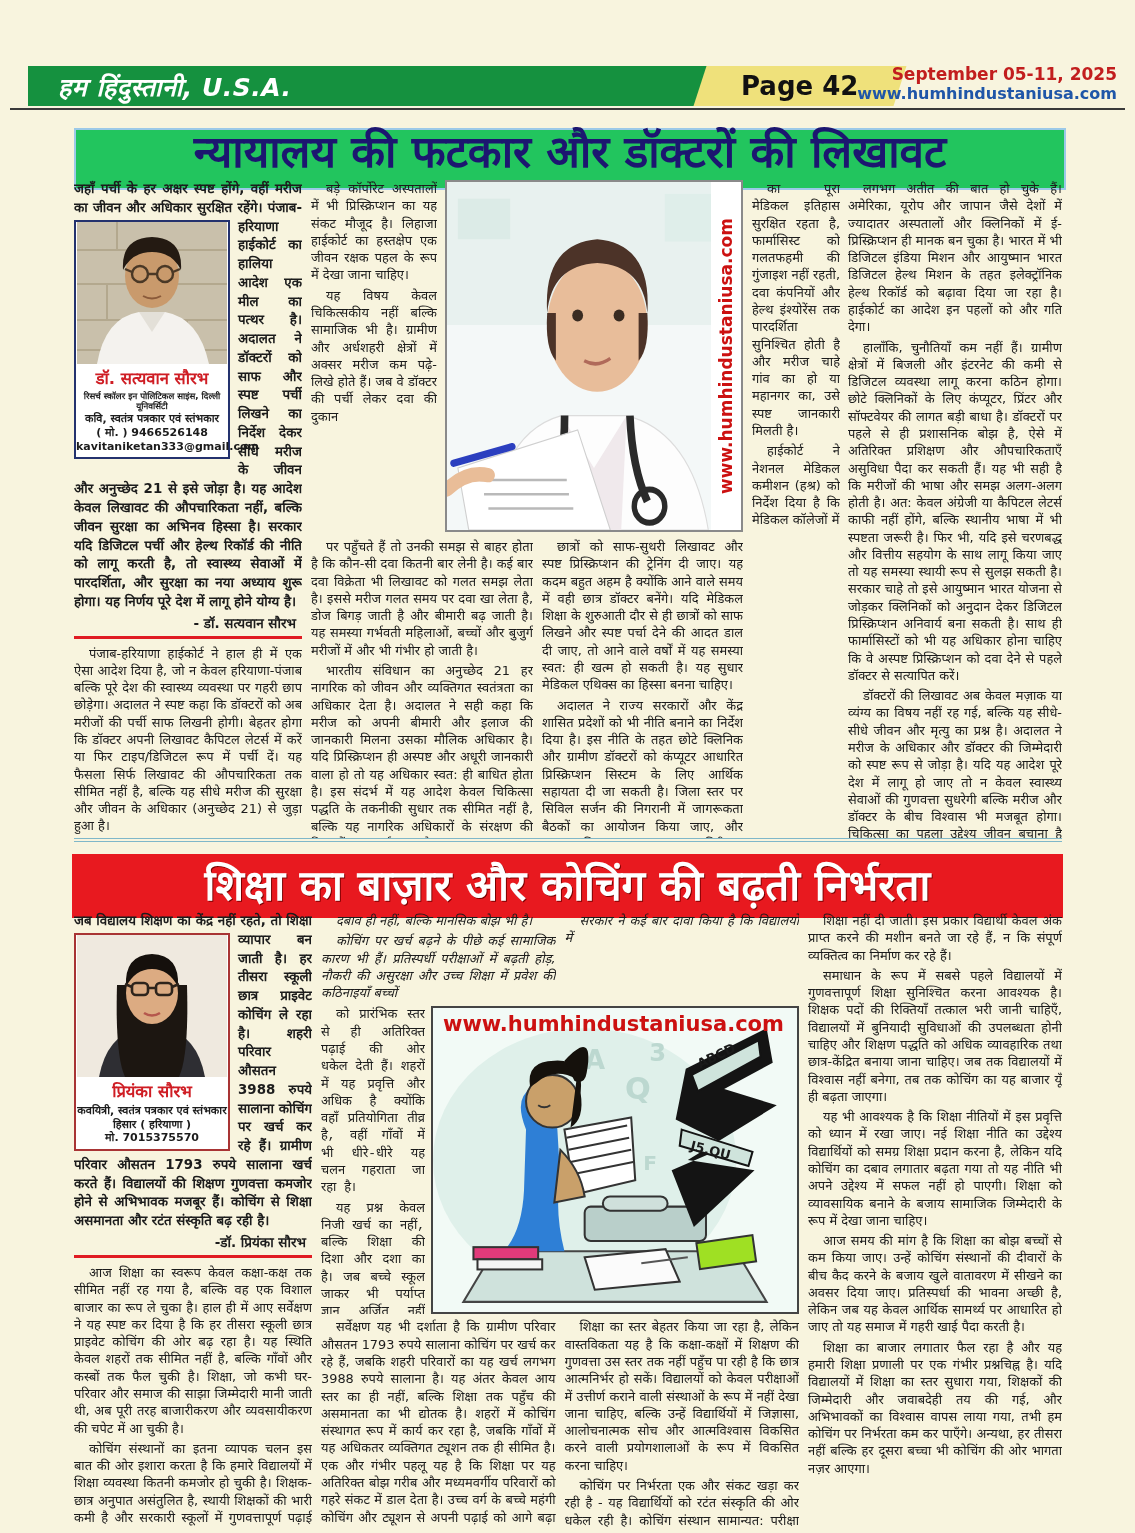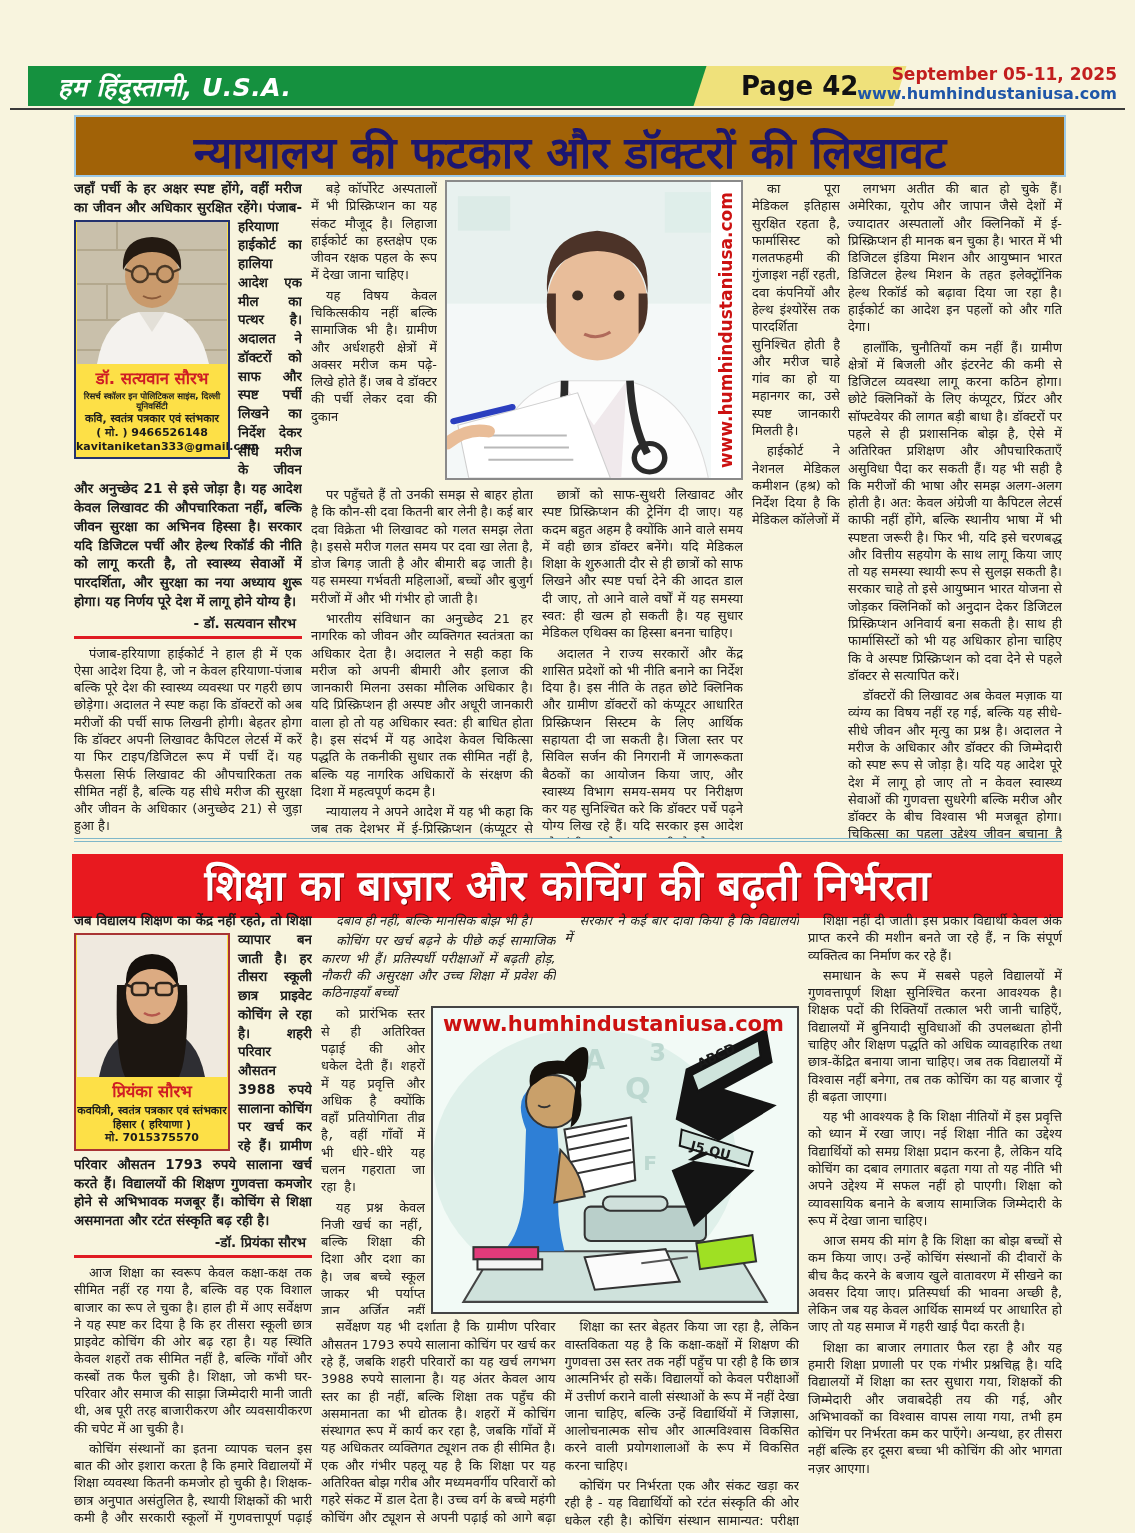--- a/index.html
+++ b/index.html
@@ -9,39 +9,39 @@
   .masthead-row{position:absolute;left:28px;top:62px;right:10px;height:44px;}
   .green-bar{position:absolute;left:0;top:4px;width:700px;height:40px;background:#15913f;display:flex;align-items:center;padding-left:30px;box-sizing:border-box;}
   .masthead{color:#fff;font-weight:bold;font-size:25px;font-style:italic;letter-spacing:.5px;}
   .page-box{position:absolute;left:672px;top:4px;width:200px;height:40px;background:#efe17b;transform:skewX(-18deg);display:flex;align-items:center;justify-content:center;}
   .page-box span{transform:skewX(18deg);font-weight:bold;font-size:26px;color:#111;}
   .issue-info{position:absolute;right:8px;top:2px;text-align:right;line-height:1.2;}
   .issue-date{color:#c21e1e;font-weight:bold;font-size:17px;}
   .issue-url{color:#1f56a8;font-weight:bold;font-size:16px;}
   .header-rule{position:absolute;left:10px;right:10px;top:108px;height:2px;background:#3a3a3a;}
   
-  .a1-headbox{position:absolute;left:74px;top:115px;width:988px;height:58px;background:#a16207;border:2px solid #9cc9e8;display:flex;align-items:flex-end;justify-content:center;}
+  .a1-headbox{position:absolute;left:74px;top:128px;width:988px;height:58px;background:#22c55e;border:2px solid #9cc9e8;display:flex;align-items:flex-start;justify-content:center;}
   .a1-headline{color:#1c1670;font-weight:bold;font-size:44px;line-height:1;}
   .a1-body{position:absolute;left:74px;top:180px;width:988px;height:662px;display:flex;gap:9px;border-bottom:4px double #7fb7c9;box-sizing:border-box;overflow:hidden;}
   .col{overflow:hidden;}
   .a1-col1{width:228px;flex:none;}
   .a1-mid{width:432px;flex:none;display:flex;flex-direction:column;}
-  .a1-mid-top{display:flex;gap:8px;height:300px;flex:none;}
+  .a1-mid-top{display:flex;gap:8px;height:352px;flex:none;}
   .a1-col2{width:126px;flex:none;overflow:hidden;}
   .photo-frame{flex:1;border:2px solid #8a8a8a;background:#fff;position:relative;overflow:hidden;}
   .vert-url{position:absolute;right:0;top:0;bottom:0;width:30px;display:flex;align-items:center;justify-content:center;writing-mode:vertical-rl;transform:rotate(180deg);color:#cc1111;font-weight:bold;font-size:17px;background:#fff;}
   .a1-mid-bot{display:flex;gap:9px;flex:1;margin-top:6px;}
   .a1-colA{width:222px;flex:none;}
   .a1-colB{flex:1;}
   .a1-right{flex:1;display:flex;gap:8px;}
   .a1-colRn{width:88px;flex:none;font-size:12.4px;}
   .a1-colRw{flex:1;}
   
   .para{margin:0 0 3px 0;text-indent:15px;font-size:12.9px;line-height:1.34;text-align:justify;}
-  .author-card{width:152px;border:2px solid #24326e;background:#fde047;float:left;margin:2px 8px 4px 0;text-align:center;padding-bottom:4px;}
+  .author-card{width:152px;border:2px solid #24326e;background:#ffffff;float:left;margin:2px 8px 4px 0;text-align:center;padding-bottom:4px;}
   .author-card.red-border{border-color:#a83434;}
   .author-photo{width:100%;height:142px;display:block;}
   .author-name{color:#cf1d24;font-weight:bold;font-size:16.5px;margin:3px 0 1px;}
   .author-line{font-size:8.6px;line-height:1.25;}
   .author-line.bold{font-size:11px;font-weight:bold;}
   .intro{font-weight:bold;font-size:13.4px;line-height:1.4;text-align:justify;}
   .byline{font-weight:bold;text-align:right;font-size:13.5px;margin:2px 6px 4px 0;}
   .red-rule{border:none;border-top:3px solid #e01b22;margin:2px 0 6px;}
   
   .a2-banner{position:absolute;left:72px;top:854px;width:991px;height:64px;background:#e8191f;display:flex;align-items:center;justify-content:center;}

